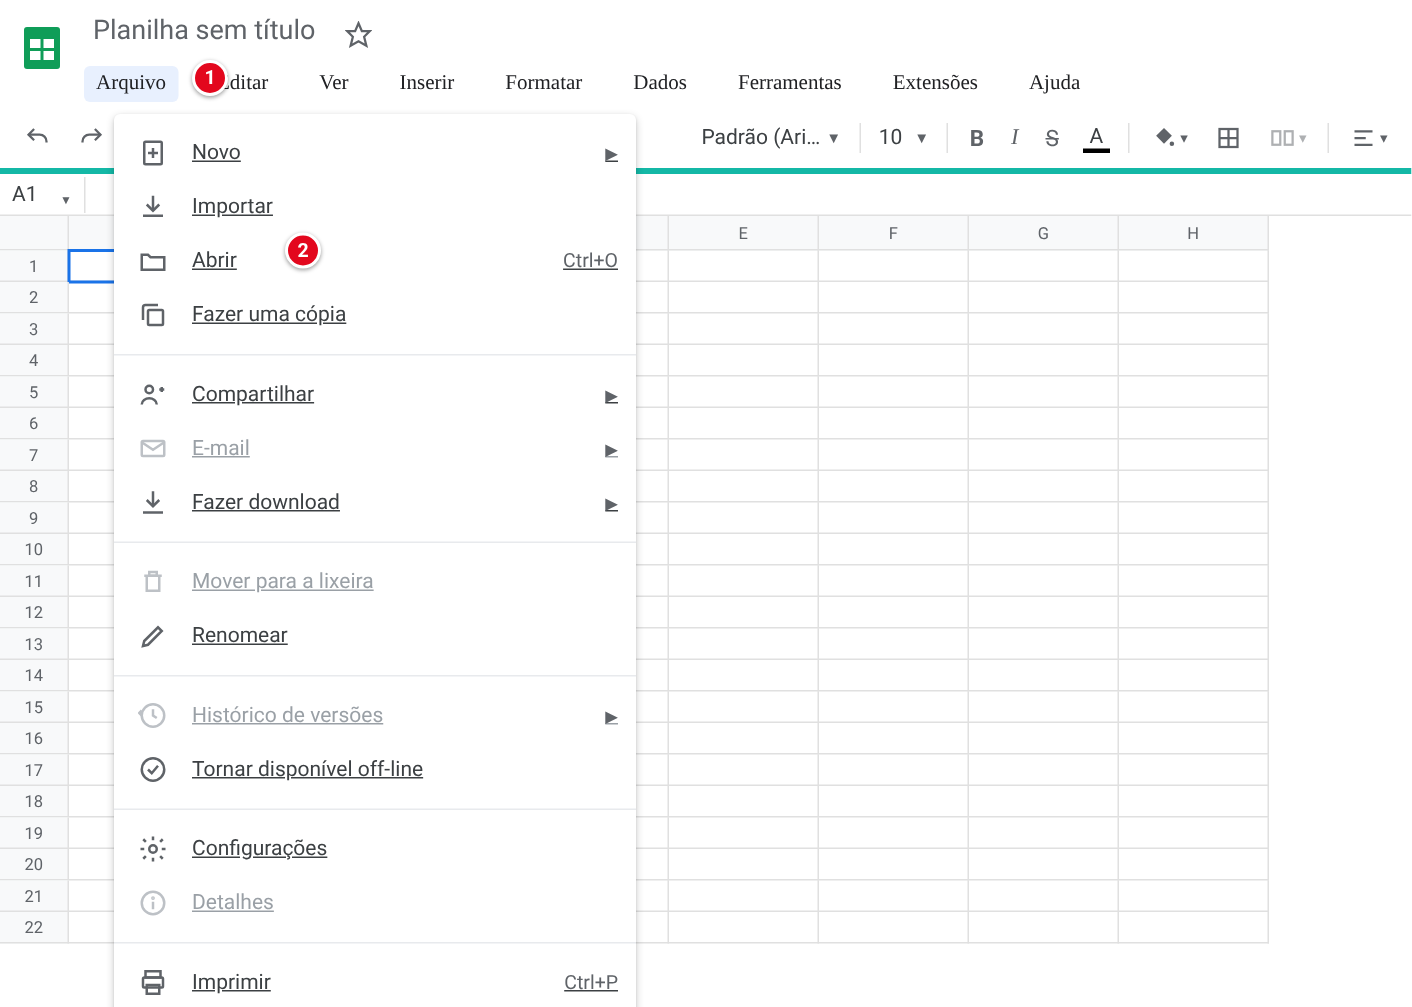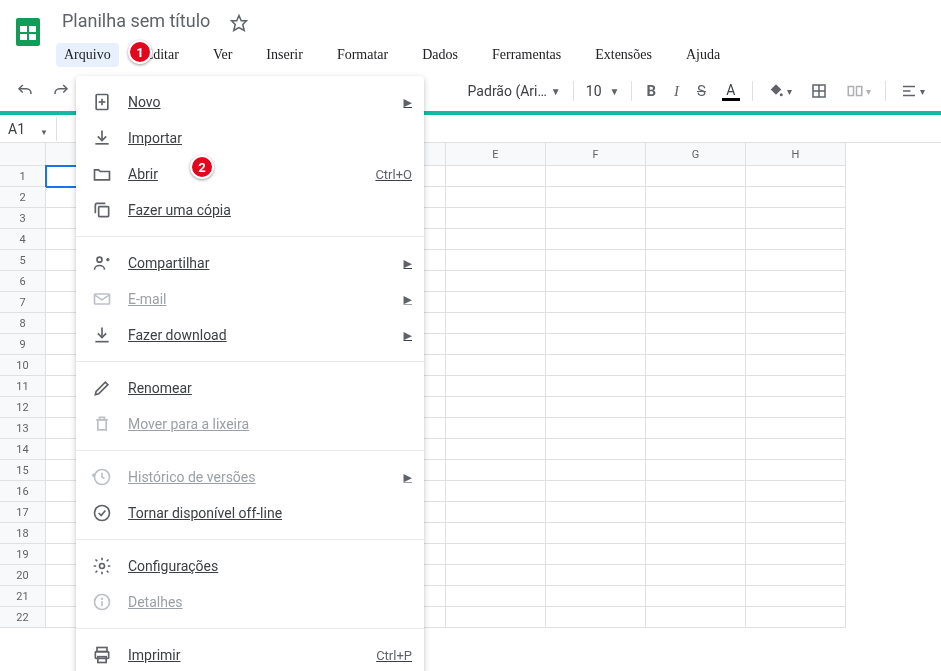--- a/index.html
+++ b/index.html
@@ -498,38 +498,38 @@
         <svg viewBox="0 0 24 24" fill="none" stroke="currentColor" stroke-width="2">
           <path d="M12 3v12"></path>
           <path d="M7 10l5 5 5-5"></path>
           <line x1="4" y1="20" x2="20" y2="20"></line>
         </svg>
       </div>
       <div class="dd-label">Fazer download</div>
       <div class="dd-submenu-arrow">▶</div>
     </div>
     <div class="dd-divider"></div>
-    <div class="dd-item">
-      <div class="dd-icon">
-        <svg viewBox="0 0 24 24" fill="none" stroke="currentColor" stroke-width="2">
-          <path d="M4 20l4-1 11-11-3-3L5 16z"></path>
-        </svg>
-      </div>
-      <div class="dd-label">Renomear</div>
-    </div>
     <div class="dd-item disabled">
       <div class="dd-icon">
         <svg viewBox="0 0 24 24" fill="none" stroke="currentColor" stroke-width="2">
           <path d="M5 7h14"></path>
           <path d="M7 7v12h10V7"></path>
           <path d="M9 4h6v3H9z"></path>
         </svg>
       </div>
       <div class="dd-label">Mover para a lixeira</div>
     </div>
+    <div class="dd-item">
+      <div class="dd-icon">
+        <svg viewBox="0 0 24 24" fill="none" stroke="currentColor" stroke-width="2">
+          <path d="M4 20l4-1 11-11-3-3L5 16z"></path>
+        </svg>
+      </div>
+      <div class="dd-label">Renomear</div>
+    </div>
     <div class="dd-divider"></div>
     <div class="dd-item disabled">
       <div class="dd-icon">
         <svg viewBox="0 0 24 24" fill="none" stroke="currentColor" stroke-width="2">
           <circle cx="12" cy="12" r="9"></circle>
           <path d="M12 7v5l3 2"></path>
           <path d="M3 12l-2-2 2-2"></path>
         </svg>
       </div>
       <div class="dd-label">Histórico de versões</div>

